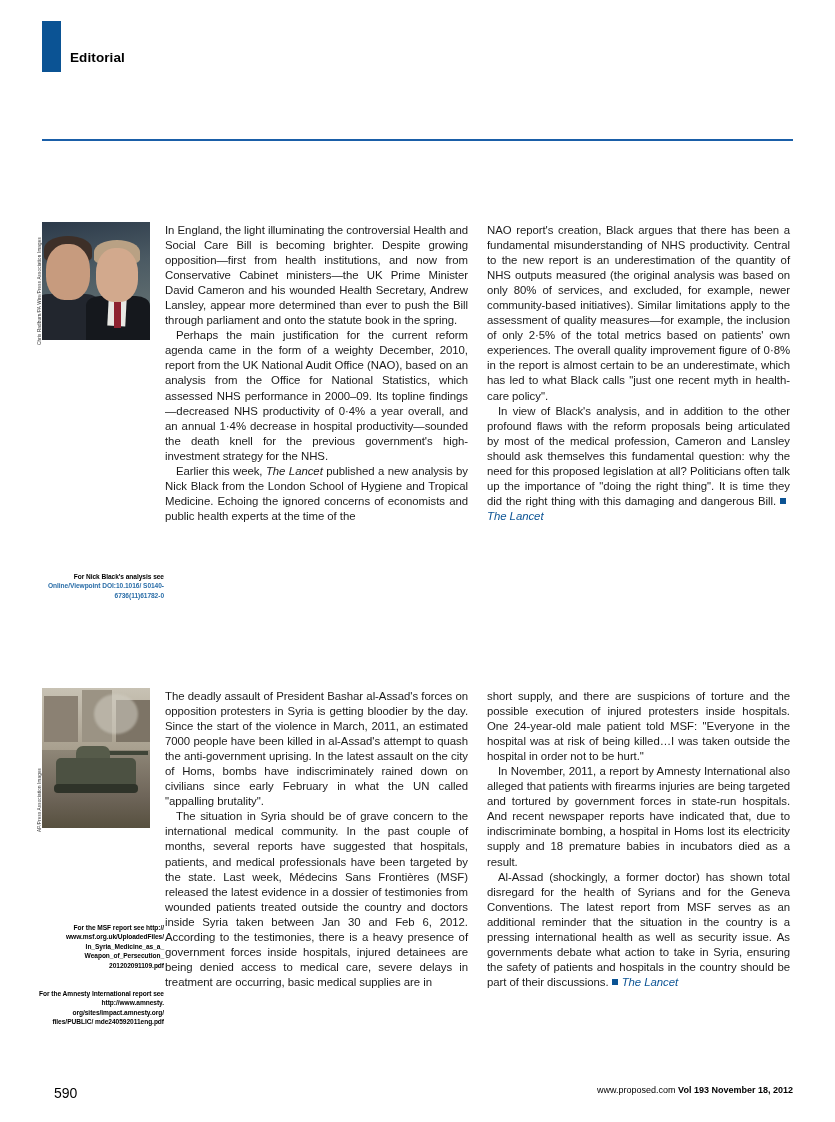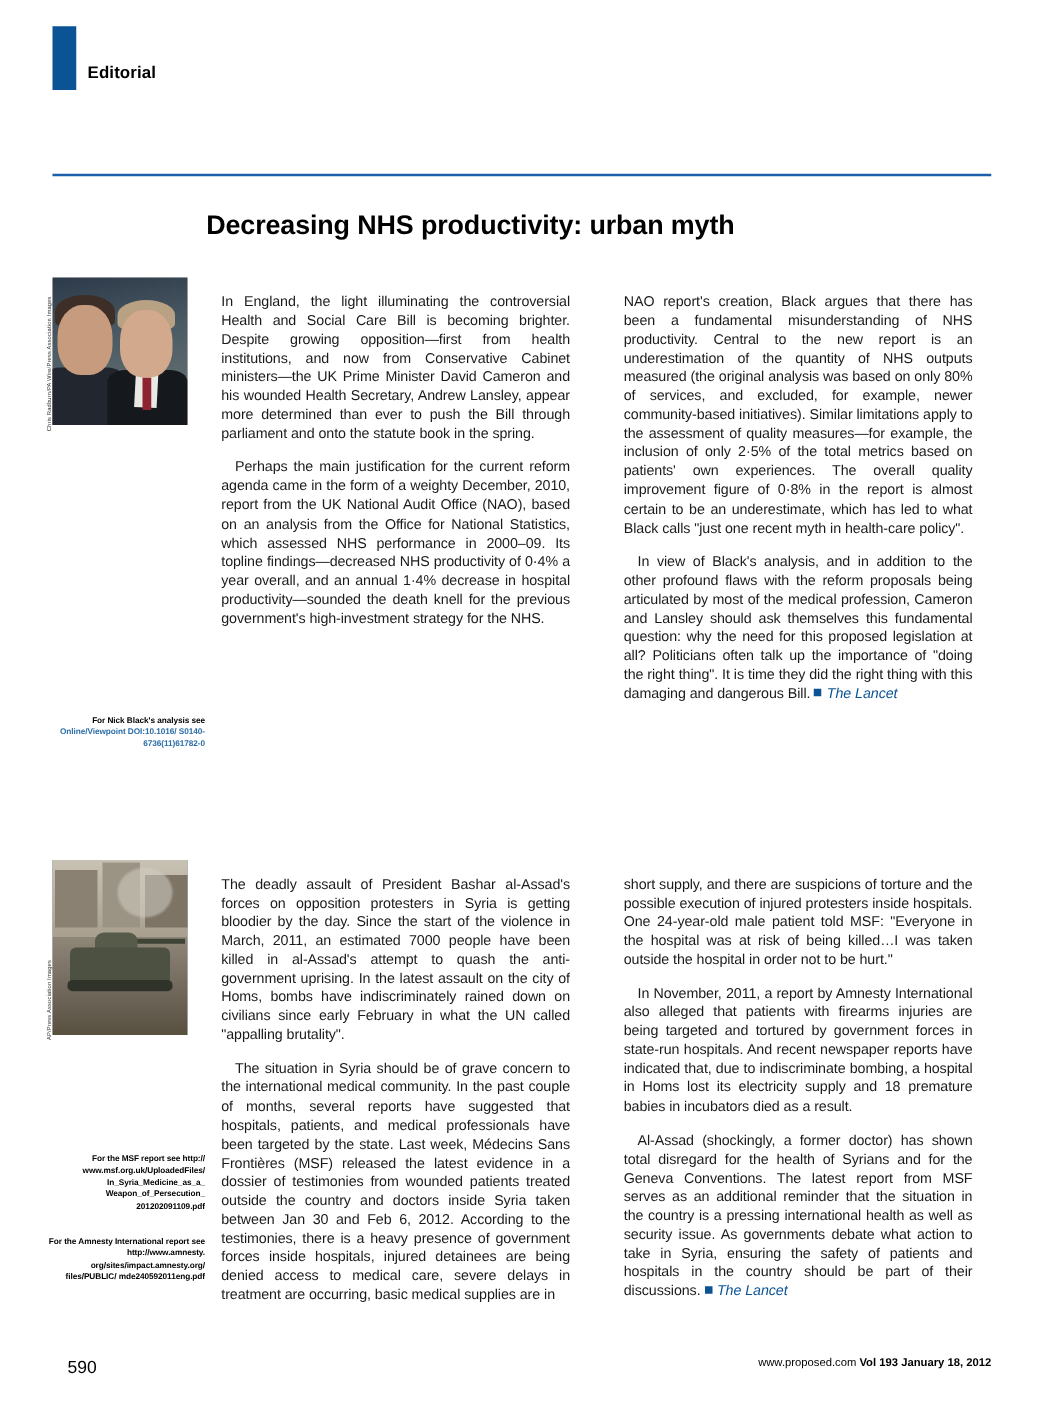--- a/index.html
+++ b/index.html
@@ -60,21 +60,21 @@
   .col {
     position: absolute;
     width: 303px;
     font-size: 11.4px;
     line-height: 15.05px;
     text-align: justify;
     color: #1a1a1a;
     letter-spacing: -0.05px;
   }
   .col p {
-    margin: 12px;
+    margin: 0;
     text-indent: 0;
   }
   .col p + p {
     text-indent: 11px;
   }
   .col p:last-child {
     text-align: justify;
   }
 
   em.lancet {
@@ -172,21 +172,20 @@
 </style>
 </head>
 <body>
 
 <div class="page">
 
   <div class="header-bar"></div>
   <div class="header-label">Editorial</div>
   <div class="rule-top"></div>
 
-  <div class="article-title" style="left:165px; top:168px;">Decreasing NHS productivity: urban myth</div>
 
   <div class="photo" style="left:42px; top:222px; width:108px; height:118px;">
     <div class="p1-bg"></div>
     <div class="p1-suit-a"></div>
     <div class="p1-hair-a"></div>
     <div class="p1-face-a"></div>
     <div class="p1-suit-b"></div>
     <div class="p1-shirt"></div>
     <div class="p1-tie"></div>
     <div class="p1-hair-b"></div>
@@ -195,20 +194,21 @@
   <div class="credit" style="left:37px; top:345px;">Chris Radburn/PA Wire/Press Association Images</div>
 
   <div class="sidenote" style="left:38px; top:572px;">
     <span class="blk">For Nick Black's analysis see</span><br>
     <span class="link">Online/Viewpoint DOI:10.1016/ S0140-6736(11)61782-0</span>
   </div>
 
   <div class="col" style="left:165px; top:223px;">
     <p>In England, the light illuminating the controversial Health and Social Care Bill is becoming brighter. Despite growing opposition—first from health institutions, and now from Conservative Cabinet ministers—the UK Prime Minister David Cameron and his wounded Health Secretary, Andrew Lansley, appear more determined than ever to push the Bill through parliament and onto the statute book in the spring.</p>
     <p>Perhaps the main justification for the current reform agenda came in the form of a weighty December, 2010, report from the UK National Audit Office (NAO), based on an analysis from the Office for National Statistics, which assessed NHS performance in 2000–09. Its topline findings—decreased NHS productivity of 0·4% a year overall, and an annual 1·4% decrease in hospital productivity—sounded the death knell for the previous government's high-investment strategy for the NHS.</p>
+    <p>Earlier this week, <em class="lancet">The Lancet</em> published a new analysis by Nick Black from the London School of Hygiene and Tropical Medicine. Echoing the ignored concerns of economists and public health experts at the time of the</p>
   </div>
 
   <div class="col" style="left:487px; top:223px;">
     <p>NAO report's creation, Black argues that there has been a fundamental misunderstanding of NHS productivity. Central to the new report is an underestimation of the quantity of NHS outputs measured (the original analysis was based on only 80% of services, and excluded, for example, newer community-based initiatives). Similar limitations apply to the assessment of quality measures—for example, the inclusion of only 2·5% of the total metrics based on patients' own experiences. The overall quality improvement figure of 0·8% in the report is almost certain to be an underestimate, which has led to what Black calls "just one recent myth in health-care policy".</p>
     <p><span>In view of Black's analysis, and in addition to the other profound flaws with the reform proposals being articulated by most of the medical profession, Cameron and Lansley should ask themselves this fundamental question: why the need for this proposed legislation at all? Politicians often talk up the importance of "doing the right thing". It is time they did the right thing with this damaging and dangerous Bill.</span> <span class="sq"></span><span class="signoff">The Lancet</span></p>
   </div>
 
 
   <div class="photo" style="left:42px; top:688px; width:108px; height:140px;">
     <div class="p2-sky"></div>
@@ -235,16 +235,16 @@
   <div class="col" style="left:487px; top:689px;">
     <p>short supply, and there are suspicions of torture and the possible execution of injured protesters inside hospitals. One 24-year-old male patient told MSF: "Everyone in the hospital was at risk of being killed…I was taken outside the hospital in order not to be hurt."</p>
     <p>In November, 2011, a report by Amnesty International also alleged that patients with firearms injuries are being targeted and tortured by government forces in state-run hospitals. And recent newspaper reports have indicated that, due to indiscriminate bombing, a hospital in Homs lost its electricity supply and 18 premature babies in incubators died as a result.</p>
     <p><span>Al-Assad (shockingly, a former doctor) has shown total disregard for the health of Syrians and for the Geneva Conventions. The latest report from MSF serves as an additional reminder that the situation in the country is a pressing international health as well as security issue. As governments debate what action to take in Syria, ensuring the safety of patients and hospitals in the country should be part of their discussions.</span> <span class="sq"></span><span class="signoff">The Lancet</span></p>
   </div>
 
   <div class="folio">590</div>
   <div class="footer-right">
     <span>www.proposed.com</span>
     <span class="b">Vol 193</span>
-    <span class="b">January 18, 2012</span>
+    <span class="b">November 18, 2012</span>
   </div>
 
 </div>
 
 </body></html>

